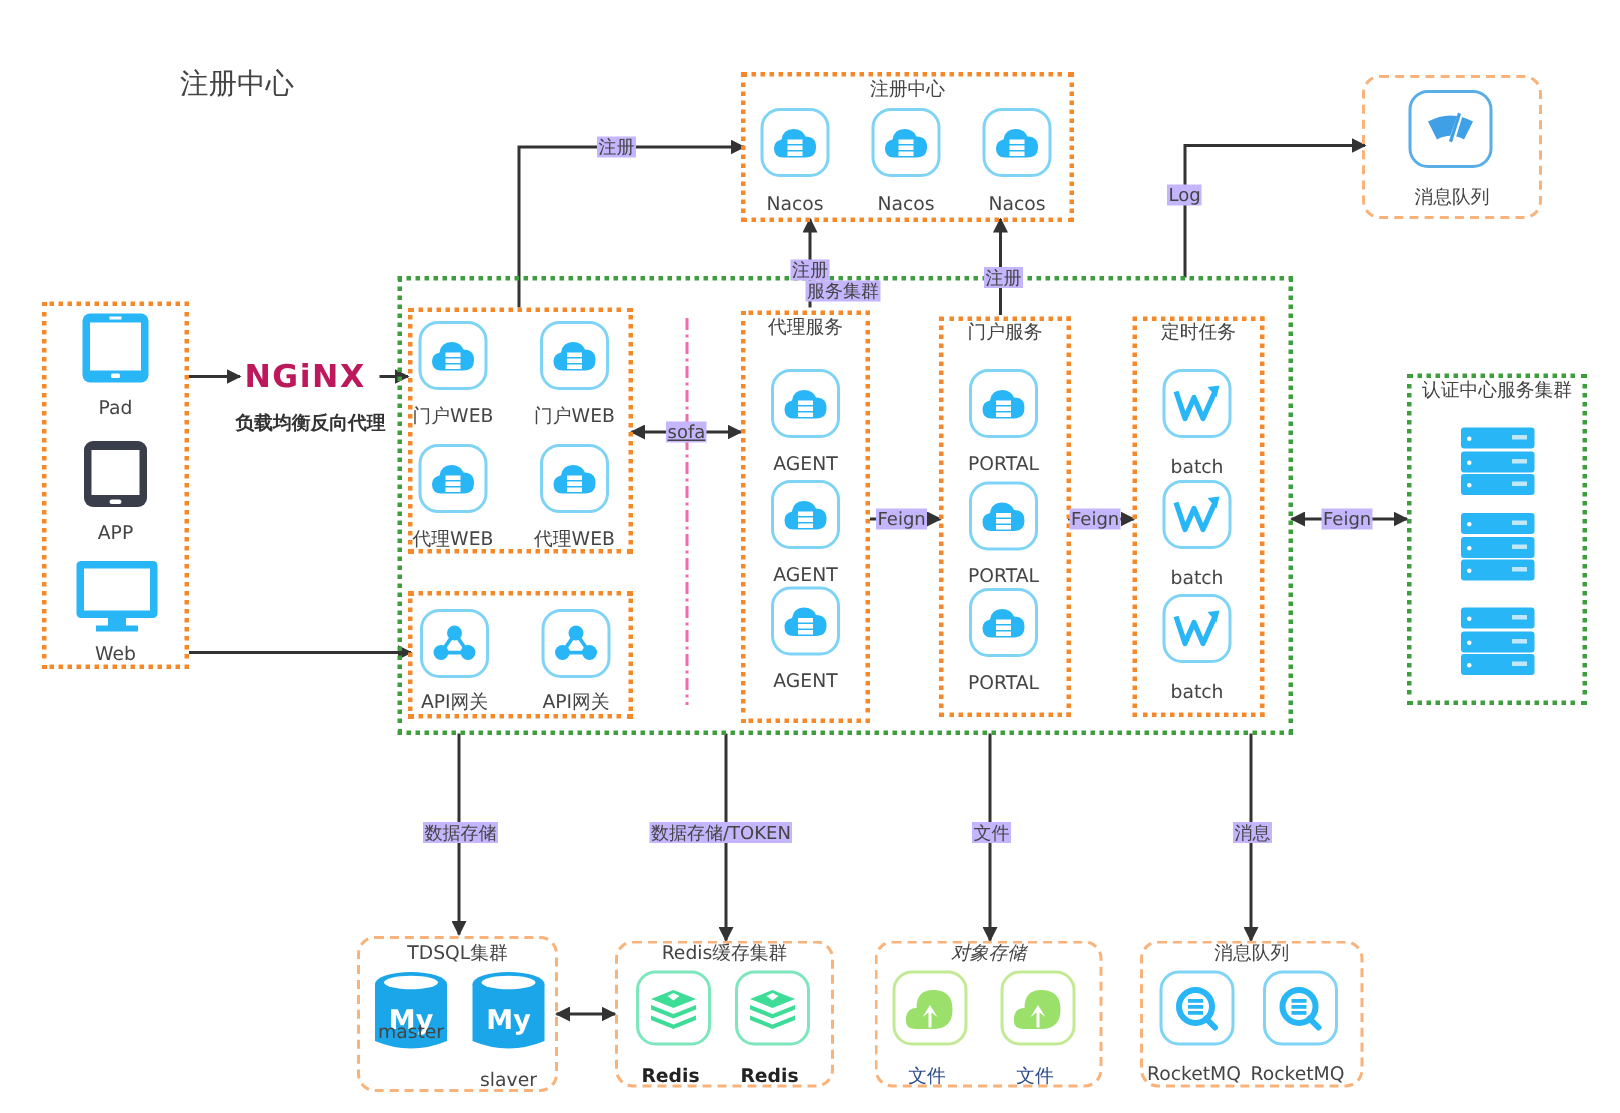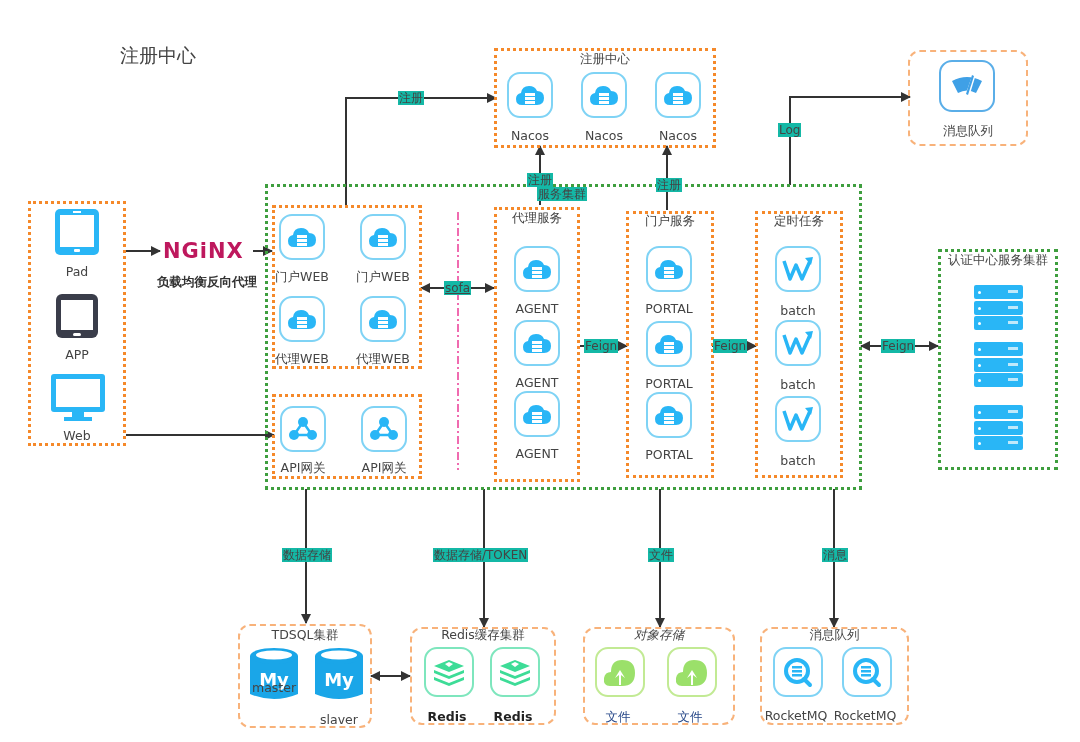--- a/index.html
+++ b/index.html
@@ -3,21 +3,21 @@
 <meta charset="utf-8">
 <style>
   html,body{margin:0;padding:0;background:#fff;}
   body{width:1080px;height:742px;position:relative;overflow:hidden;font-family:"DejaVu Sans","Liberation Sans",sans-serif;color:#333;}
   .abs{position:absolute;}
   .title{left:120px;top:43px;font-size:19px;color:#444;}
   .box-or{position:absolute;border:3px dotted #f5892a;box-sizing:border-box;}
   .box-gr{position:absolute;border:3px dotted #3e9e3e;box-sizing:border-box;}
   .box-dash{position:absolute;border:2px dashed #f8b27a;border-radius:12px;box-sizing:border-box;}
   .lbl{position:absolute;font-size:12.5px;color:#444;text-align:center;white-space:nowrap;}
-  .edge-lbl{position:absolute;font-size:12px;color:#444;background:#14b8a6;padding:0 1px;white-space:nowrap;line-height:14px;}
+  .edge-lbl{position:absolute;font-size:12px;color:#444;background:#c4b5fd;padding:0 1px;white-space:nowrap;line-height:14px;}
   .icon{position:absolute;width:46px;height:46px;border:2px solid #7fd3f5;border-radius:13px;box-sizing:border-box;display:flex;align-items:center;justify-content:center;background:#fff;}
   .icon.green{border-color:#c2ea94;}
   .icon.teal{border-color:#7ee6bd;}
   .icon svg{display:block;}
   svg.lines{position:absolute;left:0;top:0;}
 </style>
 </head>
 <body>
 
 <div class="abs title">注册中心</div>

